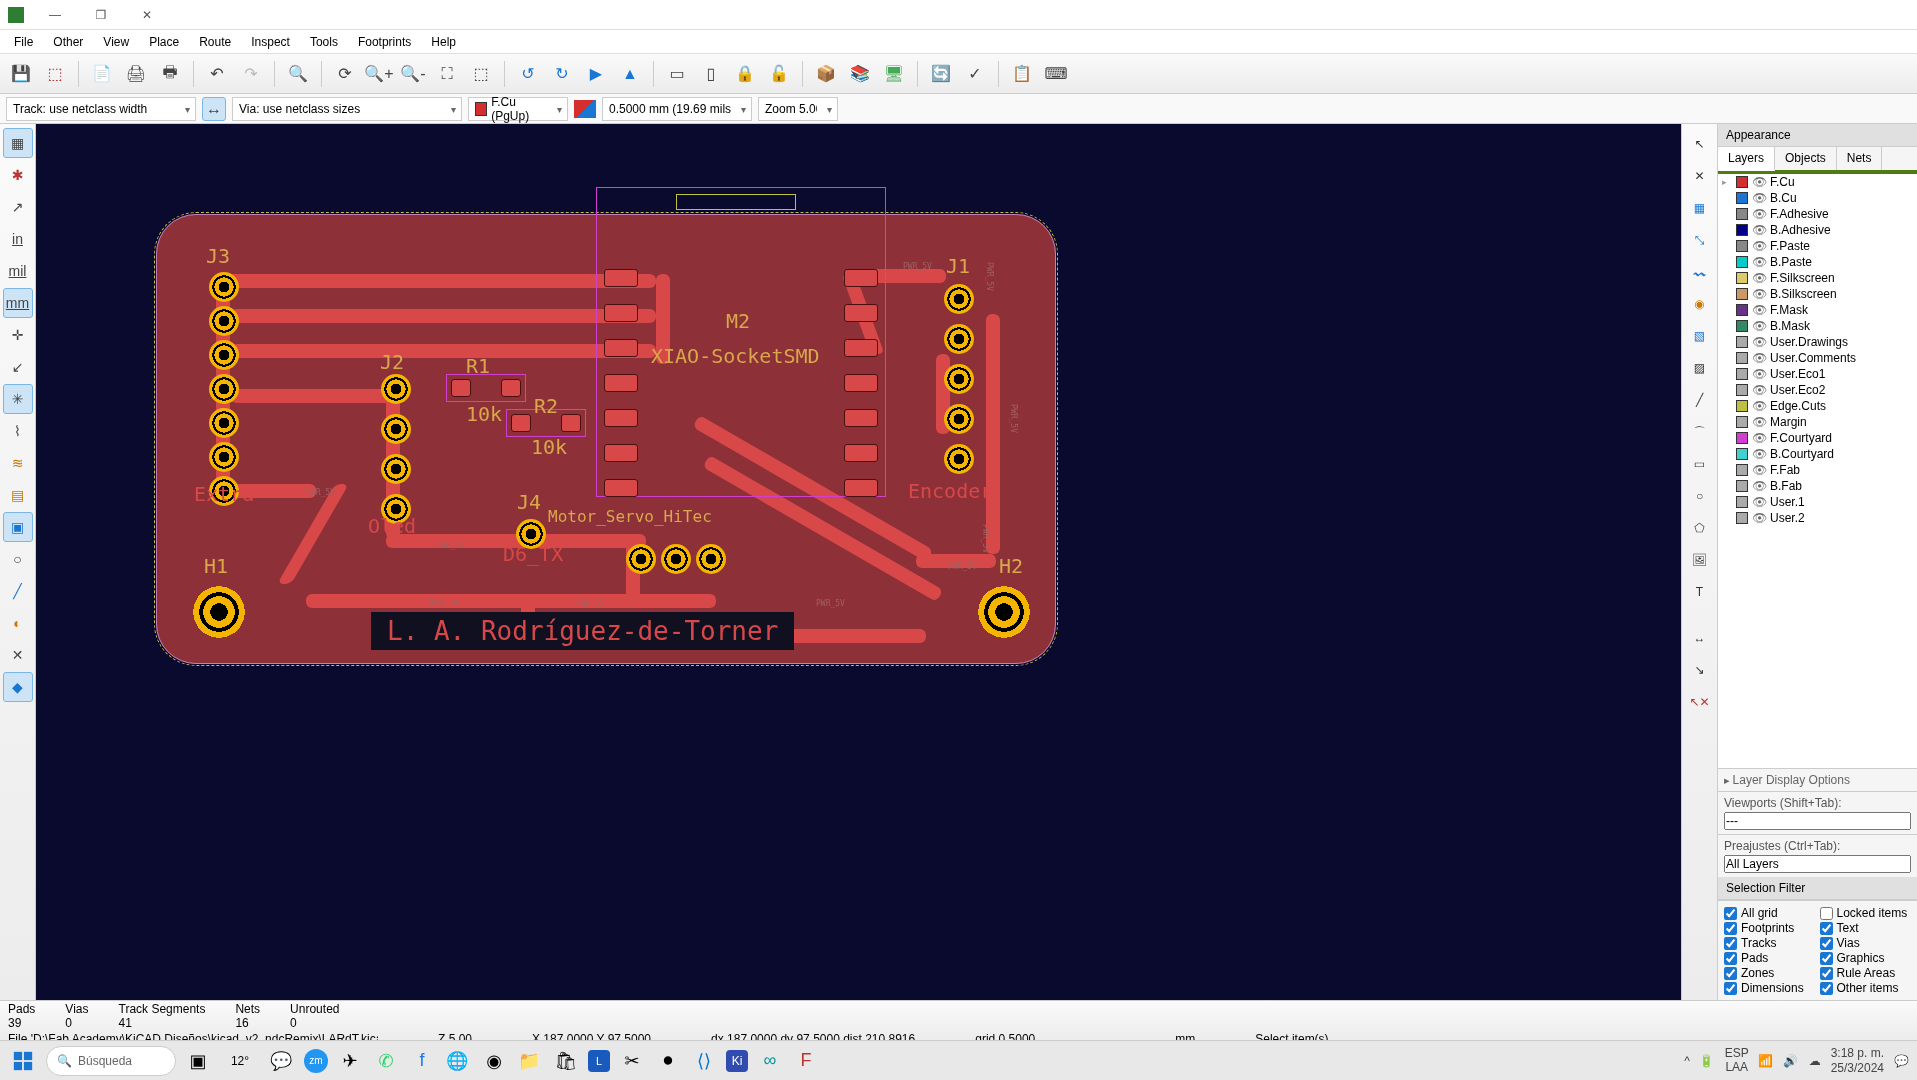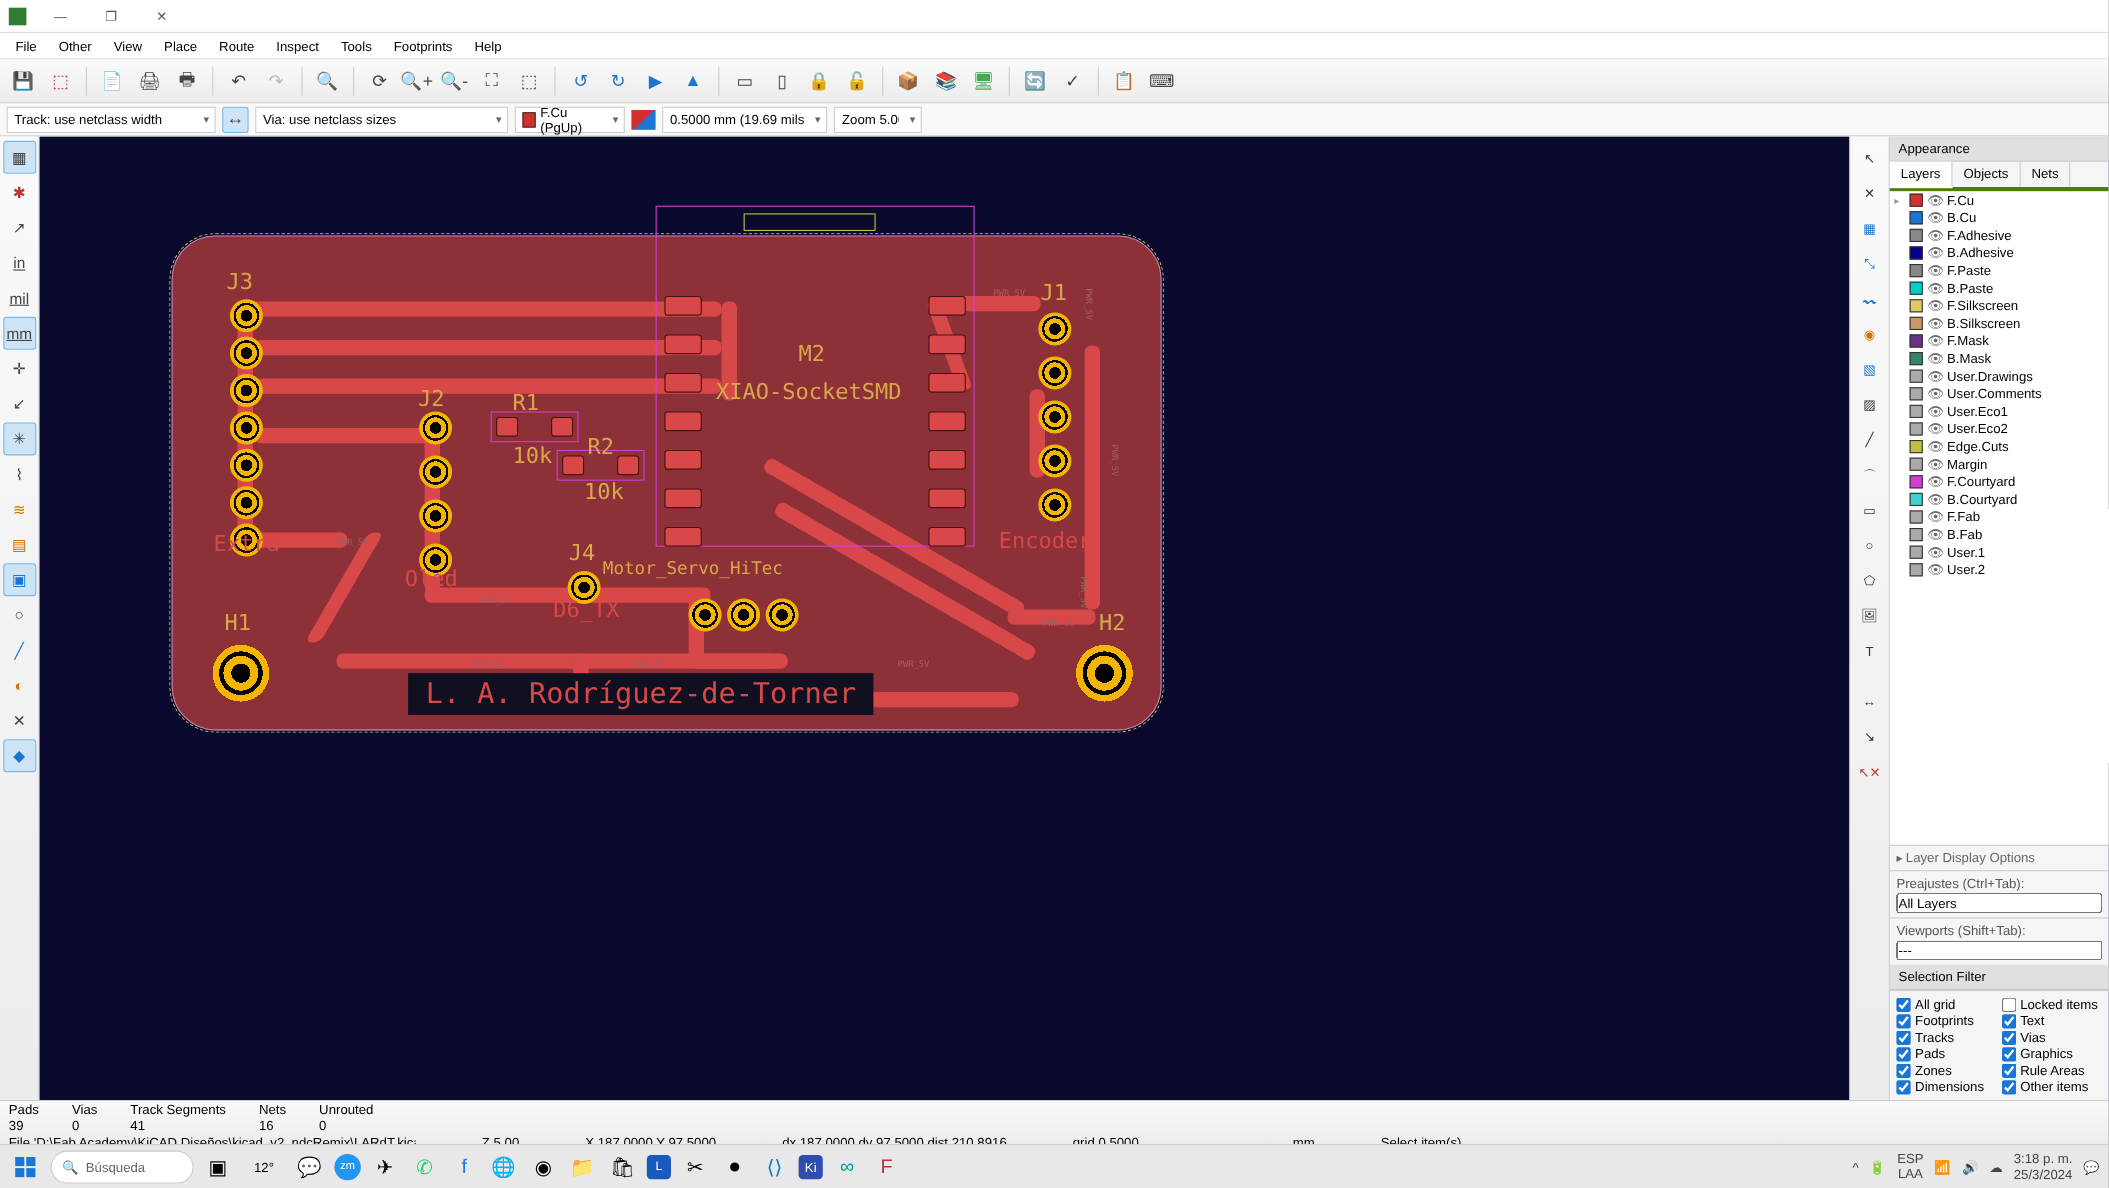--- a/index.html
+++ b/index.html
@@ -451,26 +451,26 @@
         </div>
         <div class="layerrow">
           <span class="arrow"></span>
           <span class="sw" style="background:#aaa"></span>
           <span class="eye">👁</span>
           <span>User.2</span>
         </div>
       </div>
     <div class="panel-section" style="color:#666;cursor:pointer">▸ <span>Layer Display Options</span></div>
     <div class="panel-section">
+      <div class="label">Viewports (Shift+Tab):</div>
+      <div class="selwrap" style="display:block"><input class="selbox" style="width: 100%;" value="---"></div>
+    </div>
+    <div class="panel-section">
       <div class="label">Preajustes (Ctrl+Tab):</div>
       <div class="selwrap" style="display:block"><input class="selbox" style="width: 100%;" value="All Layers"></div>
-    </div>
-    <div class="panel-section">
-      <div class="label">Viewports (Shift+Tab):</div>
-      <div class="selwrap" style="display:block"><input class="selbox" style="width: 100%;" value="---"></div>
     </div>
     <div class="panel-header">Selection Filter</div>
     <div class="selfilter" id="selfilter">
         <div class="row">
           <label class="col">
             <input type="checkbox" checked="" style="">
             <span>All grid</span>
           </label>
           <label class="col">
             <input type="checkbox" style="">

